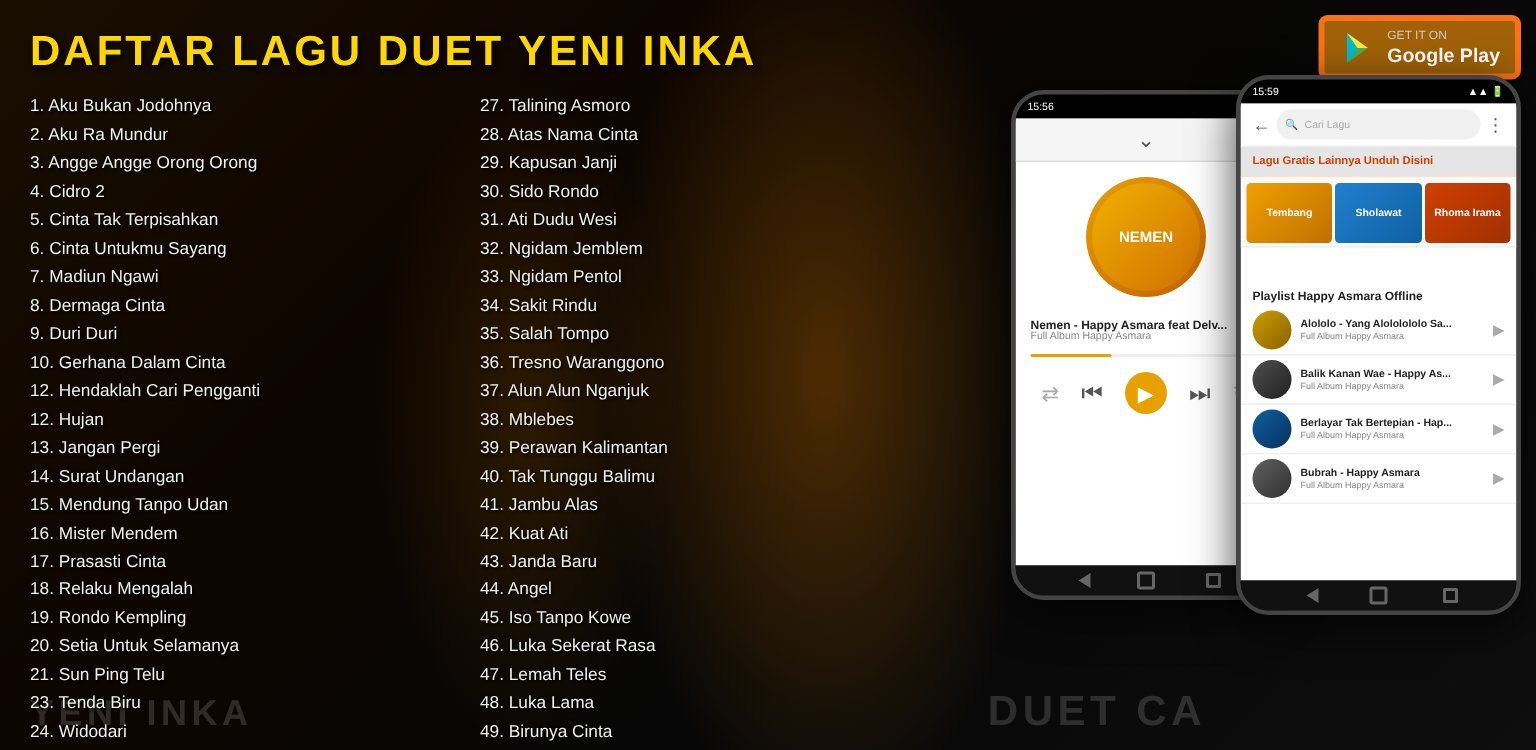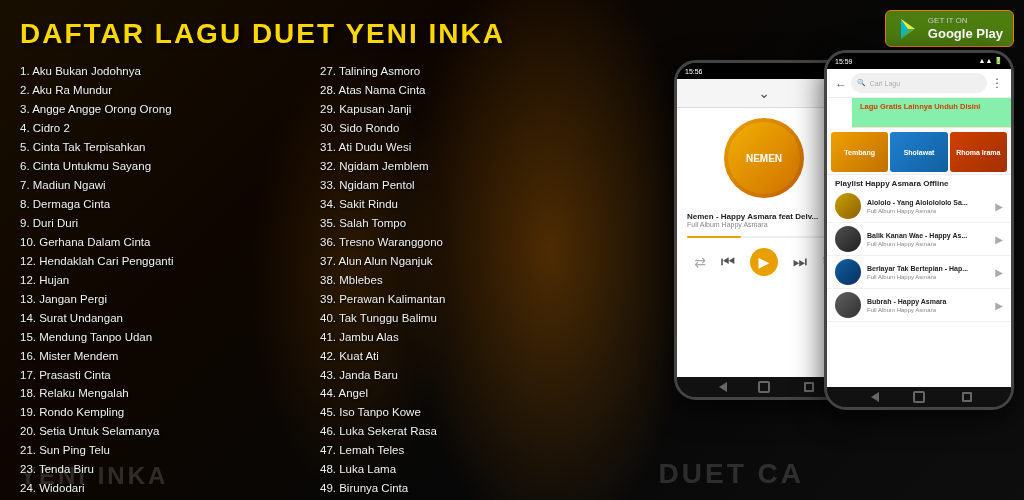--- a/index.html
+++ b/index.html
@@ -73,22 +73,22 @@
       display: flex;
       align-items: center;
       justify-content: center;
     }
 
     
     .google-play-badge {
       position: absolute;
       top: 10px;
       right: 10px;
-      background: #4d7c0f;
-      border: 1px solid #f97316;
+      background: #a16207;
+      border: 4px solid #f97316;
       border-radius: 6px;
       padding: 5px 10px;
       display: flex;
       align-items: center;
       gap: 8px;
       z-index: 20;
     }
 
     .gp-text-small {
       color: #ccc;
@@ -288,20 +288,21 @@
 
     .ad-item-tembang { background: linear-gradient(135deg, #f0a000, #c07000); color: #fff; }
     .ad-item-sholawat { background: linear-gradient(135deg, #2080d0, #1060a0); color: #fff; }
     .ad-item-rhoma { background: linear-gradient(135deg, #d04000, #a03000); color: #fff; }
 
     .playlist-title-section {
       padding: 4px 8px 2px;
       font-size: 8px;
       font-weight: bold;
       color: #222;
+      margin-top: 24px;
     }
 
     .playlist-items {
       flex: 1;
       overflow: hidden;
     }
 
     .pl-item {
       display: flex;
       align-items: center;
@@ -533,21 +534,21 @@
 
           <div class="playlist-header">
             <span class="back-arrow">←</span>
             <div class="search-bar-pl">
               <span>🔍</span>
               <span style="margin-left:4px;">Cari Lagu</span>
             </div>
             <span class="three-dots">⋮</span>
           </div>
 
-          <div style="padding:4px 8px 16px;font-size:7.5px;font-weight:bold;color:#d04000;background:#86efac;border-bottom:1px solid #ffe0c0;margin-left:25px;">Lagu Gratis Lainnya Unduh Disini</div>
+          <div style="padding:4px 8px 6px;font-size:7.5px;font-weight:bold;color:#d04000;background:#e5e5e5;border-bottom:1px solid #ffe0c0;">Lagu Gratis Lainnya Unduh Disini</div>
 
           <div class="playlist-ad-banner">
             <div class="ad-item ad-item-tembang">
               <div style="text-align:center;">
                 <div style="font-size:7px;font-weight:bold;color:#fff;">Tembang</div>
               </div>
             </div>
             <div class="ad-item ad-item-sholawat">
               <div style="text-align:center;">
                 <div style="font-size:7px;font-weight:bold;color:#fff;">Sholawat</div>

